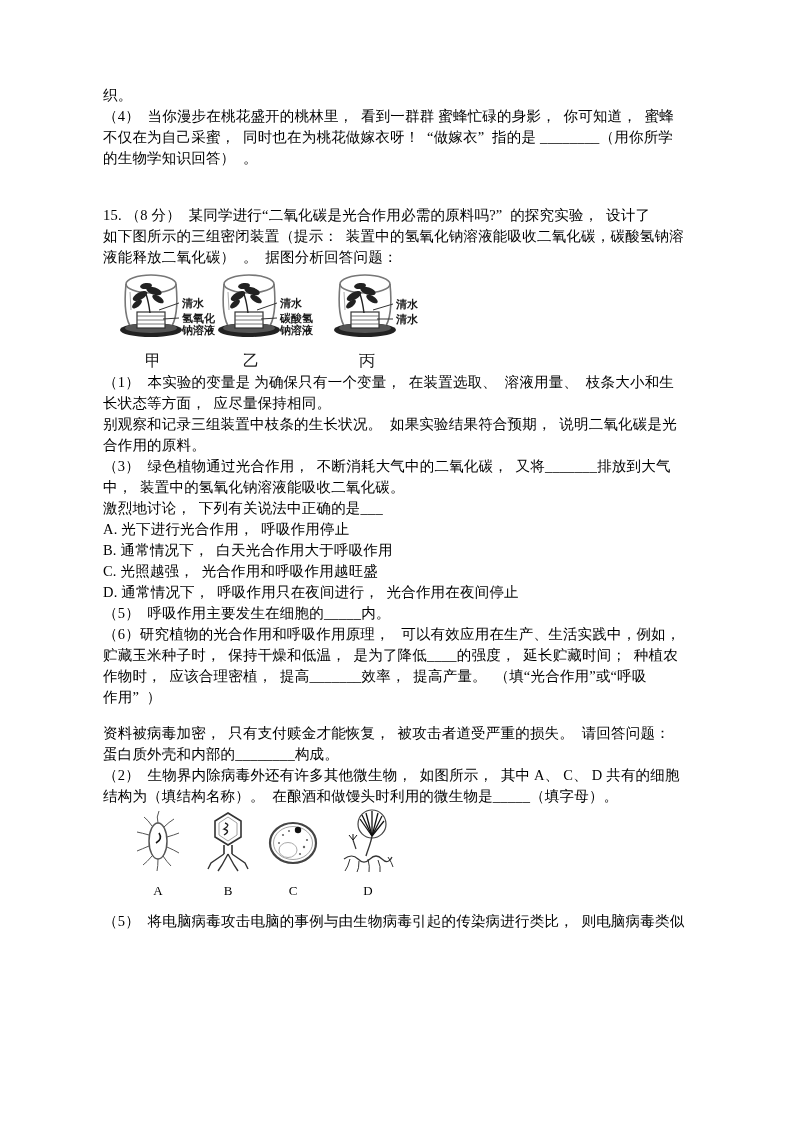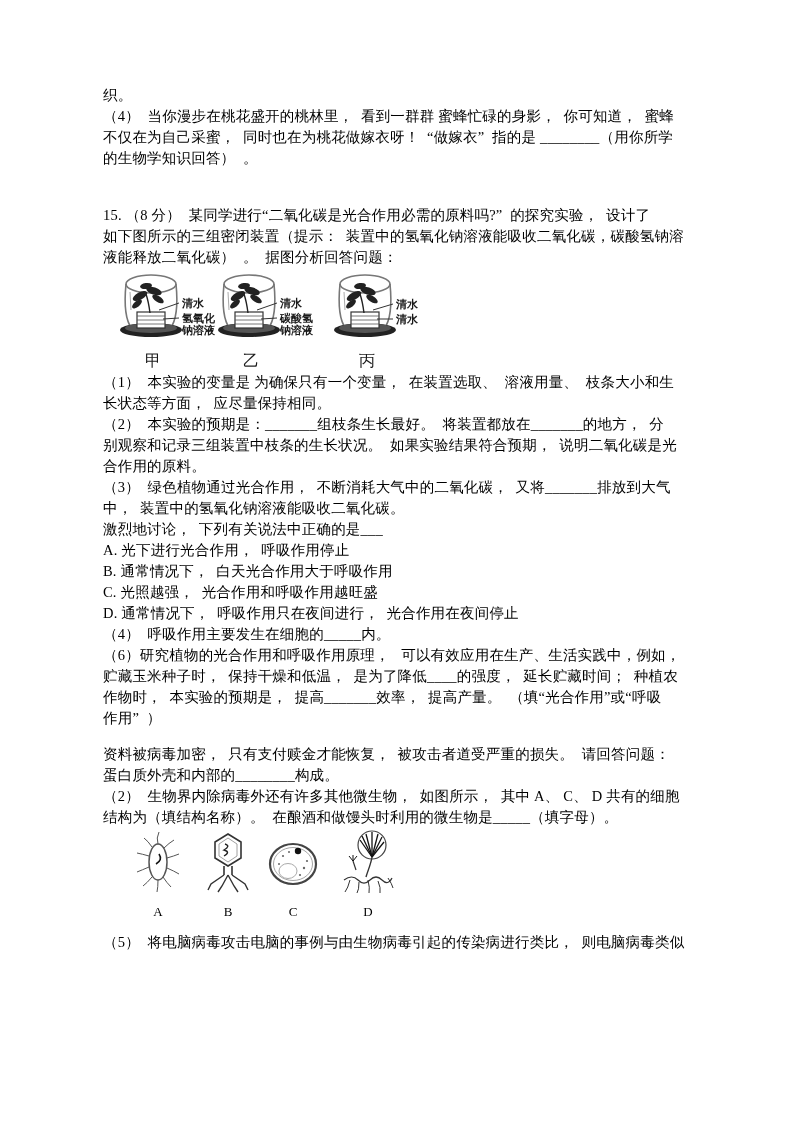--- a/index.html
+++ b/index.html
@@ -150,34 +150,33 @@
         <text x="69" y="38" font-size="11" font-weight="bold">清水</text>
         <text x="69" y="53" font-size="11" font-weight="bold">清水</text>
         <text x="69" y="64" font-size="11" font-weight="bold"></text>
         <text x="32" y="96" font-size="16">丙</text>
       </svg>
     </div>
   </div>
 
   <div class="line">（1）  本实验的变量是 为确保只有一个变量，  在装置选取、  溶液用量、  枝条大小和生</div>
   <div class="line">长状态等方面，  应尽量保持相同。</div>
-  <div class="line">（2）  本实验的预期是：_______组枝条生长最好。  将装置都放在_______的地方，  分</div>
   <div class="line">别观察和记录三组装置中枝条的生长状况。  如果实验结果符合预期，  说明二氧化碳是光</div>
   <div class="line">合作用的原料。</div>
   <div class="line">（3）  绿色植物通过光合作用，  不断消耗大气中的二氧化碳，  又将_______排放到大气</div>
   <div class="line">中，  装置中的氢氧化钠溶液能吸收二氧化碳。</div>
   <div class="line">激烈地讨论，  下列有关说法中正确的是___</div>
   <div class="line">A. 光下进行光合作用，  呼吸作用停止</div>
   <div class="line">B. 通常情况下，  白天光合作用大于呼吸作用</div>
   <div class="line">C. 光照越强，  光合作用和呼吸作用越旺盛</div>
   <div class="line">D. 通常情况下，  呼吸作用只在夜间进行，  光合作用在夜间停止</div>
-  <div class="line">（4）  呼吸作用主要发生在细胞的_____内。</div>
+  <div class="line">（5）  呼吸作用主要发生在细胞的_____内。</div>
   <div class="line">（6）研究植物的光合作用和呼吸作用原理，   可以有效应用在生产、生活实践中，例如，</div>
   <div class="line">贮藏玉米种子时，  保持干燥和低温，  是为了降低____的强度，  延长贮藏时间；  种植农</div>
-  <div class="line">作物时，  本实验的预期是，  提高_______效率，  提高产量。  （填“光合作用”或“呼吸</div>
+  <div class="line">作物时，  应该合理密植，  提高_______效率，  提高产量。  （填“光合作用”或“呼吸</div>
   <div class="line">作用”  ）</div>
 
   <div class="gap-md"></div>
 
   <div class="line">资料被病毒加密，  只有支付赎金才能恢复，  被攻击者道受严重的损失。  请回答问题：</div>
   <div class="line">蛋白质外壳和内部的________构成。</div>
   <div class="line">（2）  生物界内除病毒外还有许多其他微生物，  如图所示，  其中 A、 C、 D 共有的细胞</div>
   <div class="line">结构为（填结构名称）。  在酿酒和做馒头时利用的微生物是_____（填字母）。</div>
 
   <div class="figure2">

